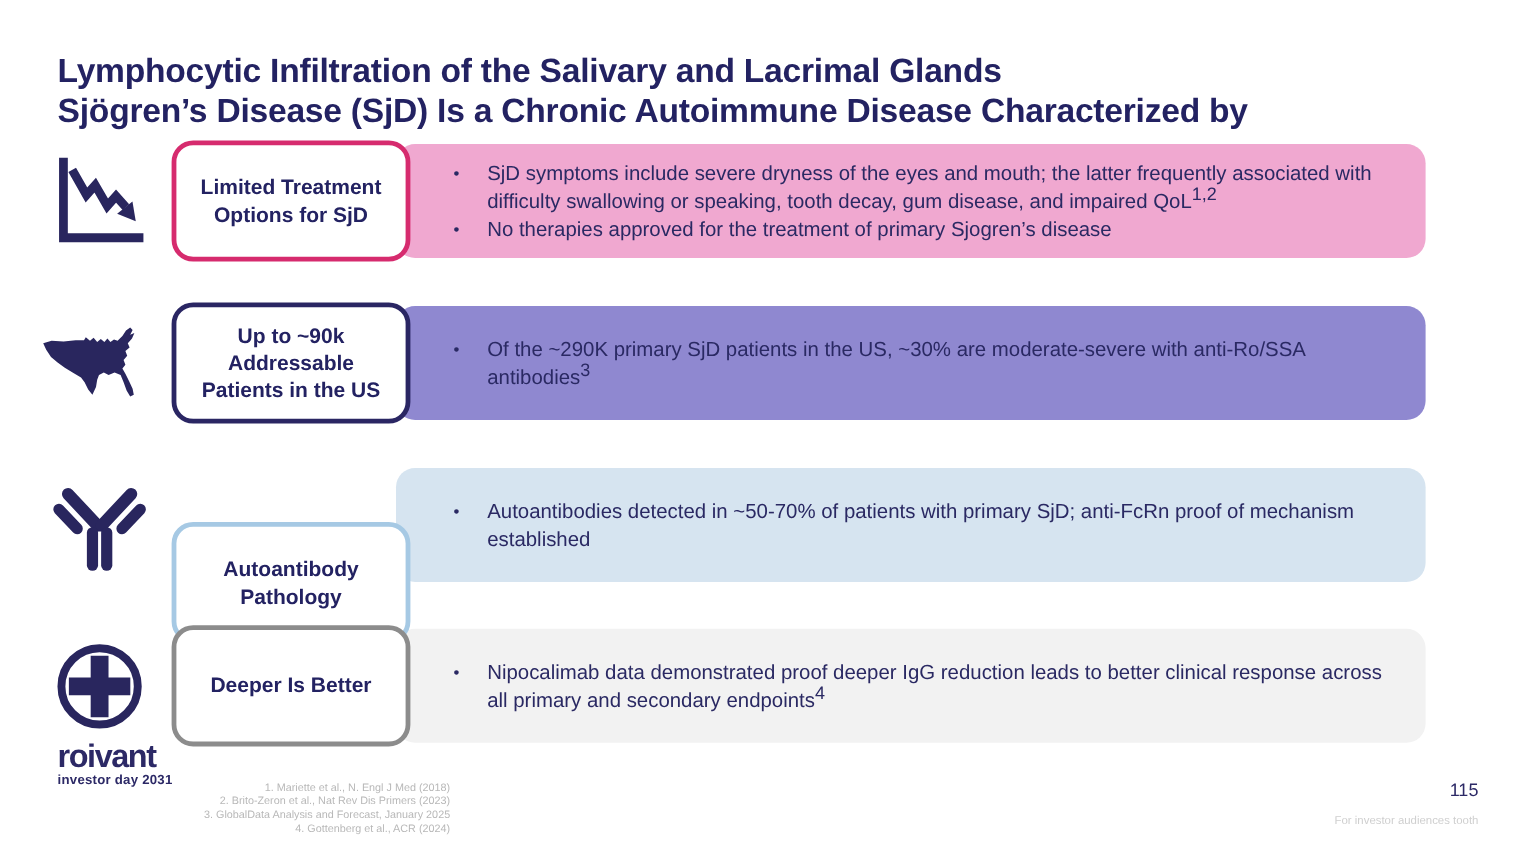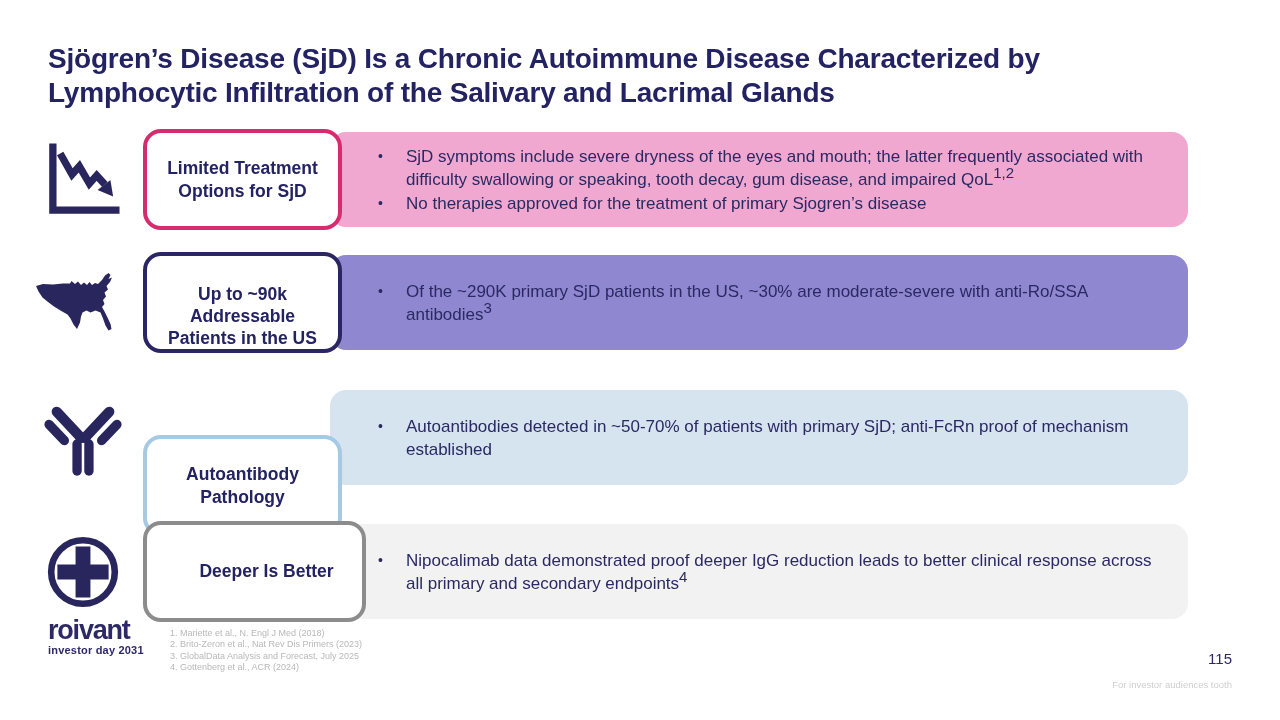--- a/index.html
+++ b/index.html
@@ -9,21 +9,21 @@
     color:#2a2963;
   }
   .title {
     position:absolute; left:48px; top:42px; width:1190px;
     font-size:28px; font-weight:bold; color:#232262;
     line-height:34px; letter-spacing:-0.2px; margin:0;
   }
   .title span { display:block; }
 
   .row { position:absolute; left:0; width:1280px; height:95px; }
-  .row-1 { top:132px; } .row-2 { top:255px; } .row-3 { top:390px; } .row-4 { top:524px; }
+  .row-1 { top:120px; } .row-2 { top:255px; } .row-3 { top:390px; } .row-4 { top:524px; }
 
   .icon-cell {
     position:absolute; left:28px; top:0; width:110px; height:95px;
     display:flex; align-items:center; justify-content:center;
   }
   .label-box {
     position:absolute; left:143px; top:-3px; width:191px; height:93px;
     background:#ffffff; border:4px solid #000; border-radius:18px;
     display:flex; flex-direction:column; align-items:center; justify-content:center;
     text-align:center; font-weight:bold; font-size:17.5px; line-height:1.26;
@@ -39,33 +39,33 @@
   .bullet { display:flex; font-size:17px; line-height:23px; color:#2a2963; }
   .bullet .dot { flex:none; margin-left:48px; width:28px; font-size:14px; }
   .bullet .txt { flex:1; }
   .bullet b { font-weight:normal; }
   sup { font-size:15px; line-height:0; }
 
   .logo { position:absolute; left:48px; top:617px; color:#2c2966; }
   .logo-word { font-size:27px; font-weight:bold; letter-spacing:-1.2px; line-height:26px; }
   .logo-sub  { font-size:11px; font-weight:bold; letter-spacing:0.2px; margin-top:1px; }
 
-  .footnotes { position:absolute; left:170px; top:628px; font-size:9px; line-height:11.3px; color:#b8b8b8; }
+  .footnotes { position:absolute; left:170px; top:651px; font-size:9px; line-height:11.3px; color:#b8b8b8;text-align:right; }
   .page-number { position:absolute; right:48px; top:650px; font-size:15px; color:#2c2966; text-align:right; }
   .disclaimer  { position:absolute; right:48px; top:679px; font-size:9.5px; color:#cfcfcf; text-align:right; }
 
   svg .nv-stroke { stroke:#29265e; fill:none; }
   svg .nv-fill { fill:#29265e; }
 </style>
 </head>
 <body>
 
 <h1 class="title">
+  <span>Lymphocytic Infiltration of the Salivary and Lacrimal Glands</span>
   <span>Sjögren’s Disease (SjD) Is a Chronic Autoimmune Disease Characterized by</span>
-  <span>Lymphocytic Infiltration of the Salivary and Lacrimal Glands</span>
 </h1>
 
 <section class="row row-1">
   <div class="icon-cell">
     <svg width="84" height="84" viewBox="0 0 92 92">
       <path class="nv-stroke" d="M13,6 L13,79 L86,79" stroke-width="8"></path>
       <path class="nv-stroke" d="M21,17 L34,40 L42,31 L53,50 L61,41 L70,51" stroke-width="8"></path>
       <polygon class="nv-fill" points="79,64 62,57 76,46"></polygon>
     </svg>
   </div>
@@ -84,21 +84,21 @@
     </div>
   </div>
 </section>
 
 <section class="row row-2">
   <div class="icon-cell">
     <svg width="100" height="62" viewBox="0 0 100 62">
       <path class="nv-fill" d="M3,14 L10,12 L20,12.5 L30,11.5 L37,11.5 L38.5,9 L42,12 L45,9.5 L48,13 L51,10.5 L54,13 L56.5,10 L59,13 L62,11 L65,12 L69,8 L72,3.5 L75.5,1 L77.5,3 L75.5,7 L79,5.5 L77,10 L73.5,14 L75,17.5 L71.5,20.5 L73,24.5 L70,28 L71.5,32 L69,35 L71.5,39.5 L74.5,45.5 L77.5,52 L78.5,57 L75.5,58.5 L72.5,53.5 L70,46.5 L67.5,40.5 L62.5,38.5 L57.5,40.5 L53.5,38.5 L49.5,40.5 L48,44.5 L47,50.5 L44,57 L40.5,52.5 L37.5,46.5 L34.5,42.5 L27.5,38.5 L21,34.5 L15,30 L9.5,25.5 L5.5,19.5 Z"></path>
     </svg>
   </div>
-  <div class="label-box" style="border-color: rgb(42, 38, 99); justify-content: flex-end;">
+  <div class="label-box" style="border-color: rgb(42, 38, 99);">
     <span>Up to ~90k</span>
     <span>Addressable</span>
     <span>Patients in the US</span>
   </div>
   <div class="bar" style="background-color: rgb(143, 136, 208);">
     <div class="bullet">
       <span class="dot">•</span>
       <span class="txt"><span>Of the </span><b>~290K primary SjD patients in the US,</b><span> ~30% are moderate-severe with anti-Ro/SSA antibodies</span><sup>3</sup></span>
     </div>
   </div>
@@ -129,37 +129,37 @@
   </div>
 </section>
 
 <section class="row row-4">
   <div class="icon-cell">
     <svg width="76" height="76" viewBox="0 0 92 92">
       <circle class="nv-stroke" cx="46" cy="46" r="38.5" stroke-width="8"></circle>
       <path class="nv-fill" d="M37,15 h18 v22 h22 v18 h-22 v22 h-18 v-22 h-22 v-18 h22 z"></path>
     </svg>
   </div>
-  <div class="label-box" style="border-color: rgb(140, 140, 140); padding-left: 24px;">
+  <div class="label-box" style="border-color: rgb(140, 140, 140);">
     <span>Deeper Is Better</span>
   </div>
   <div class="bar" style="background-color: rgb(242, 242, 242);">
     <div class="bullet">
       <span class="dot">•</span>
       <span class="txt"><span>Nipocalimab data demonstrated proof deeper IgG reduction leads to better clinical response across all primary and secondary endpoints</span><sup>4</sup></span>
     </div>
   </div>
 </section>
 
 <div class="logo">
   <div class="logo-word">roivant</div>
   <div class="logo-sub">investor day 2031</div>
 </div>
 
 <div class="footnotes">
   <div>1. Mariette et al., N. Engl J Med (2018)</div>
   <div>2. Brito-Zeron et al., Nat Rev Dis Primers (2023)</div>
-  <div>3. GlobalData Analysis and Forecast, July 2025</div>
+  <div>3. GlobalData Analysis and Forecast, January 2025</div>
   <div>4. Gottenberg et al., ACR (2024)</div>
 </div>
 
 <div class="page-number">115</div>
 <div class="disclaimer">For investor audiences tooth</div>
 
 </body></html>

